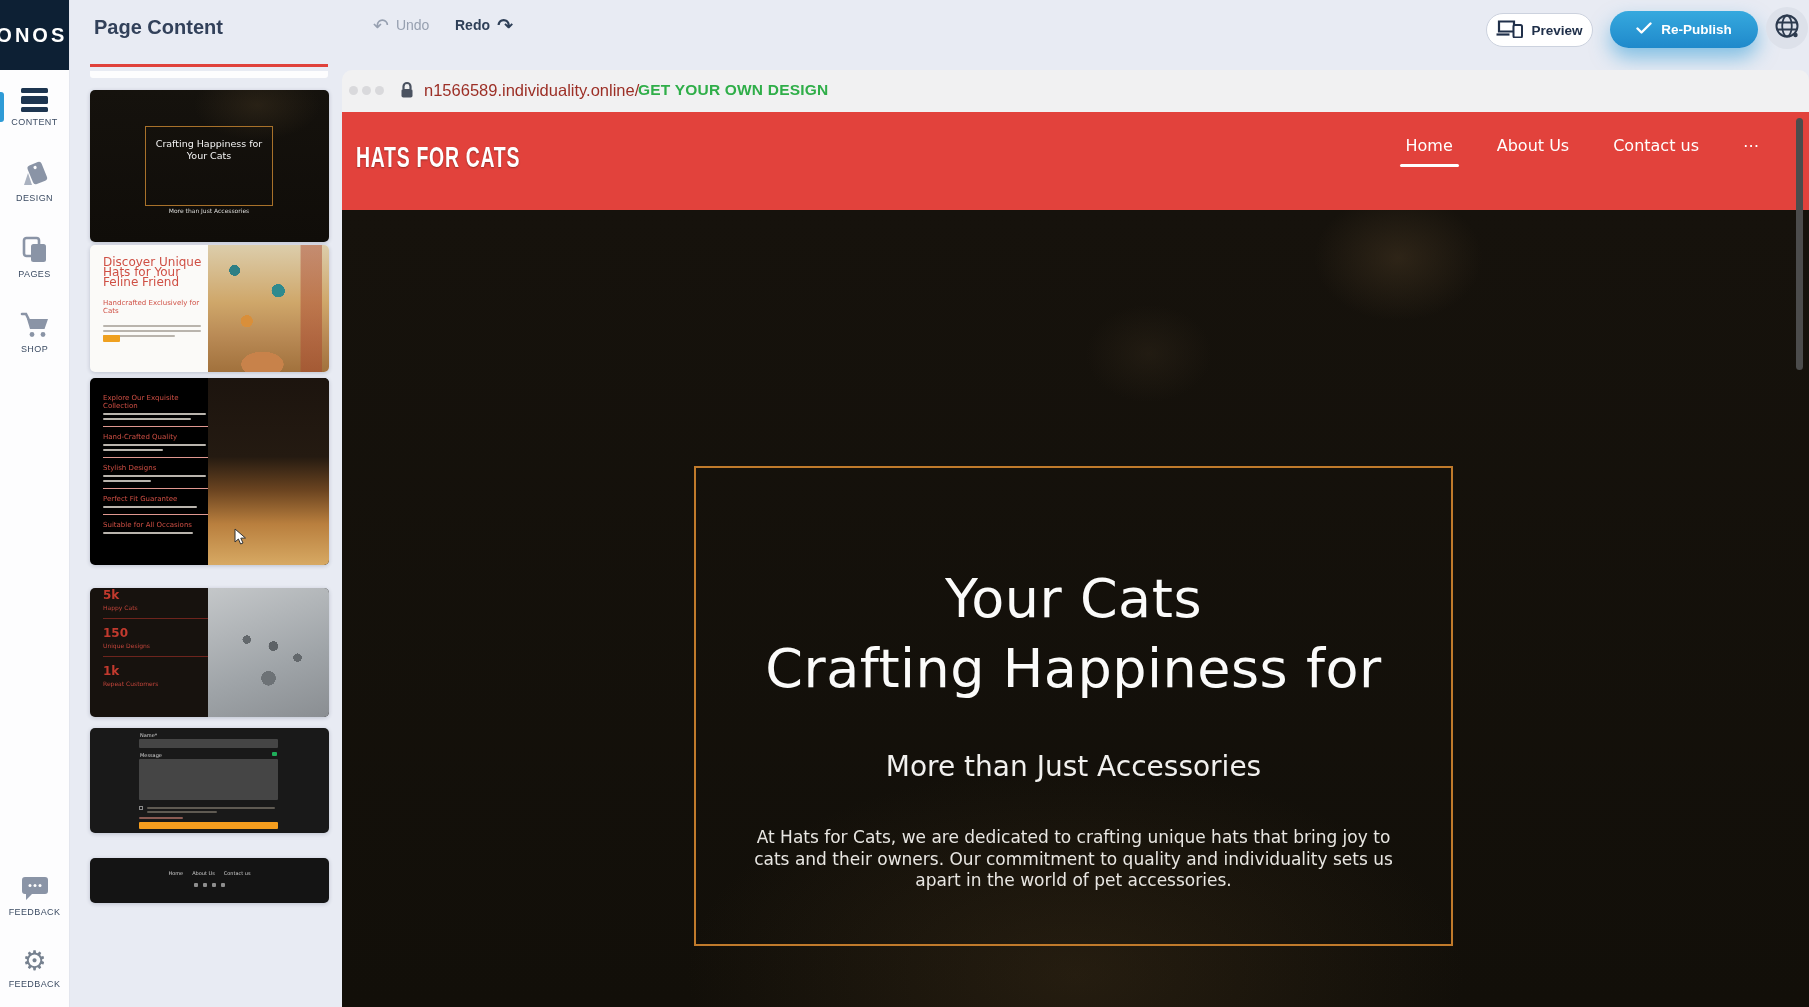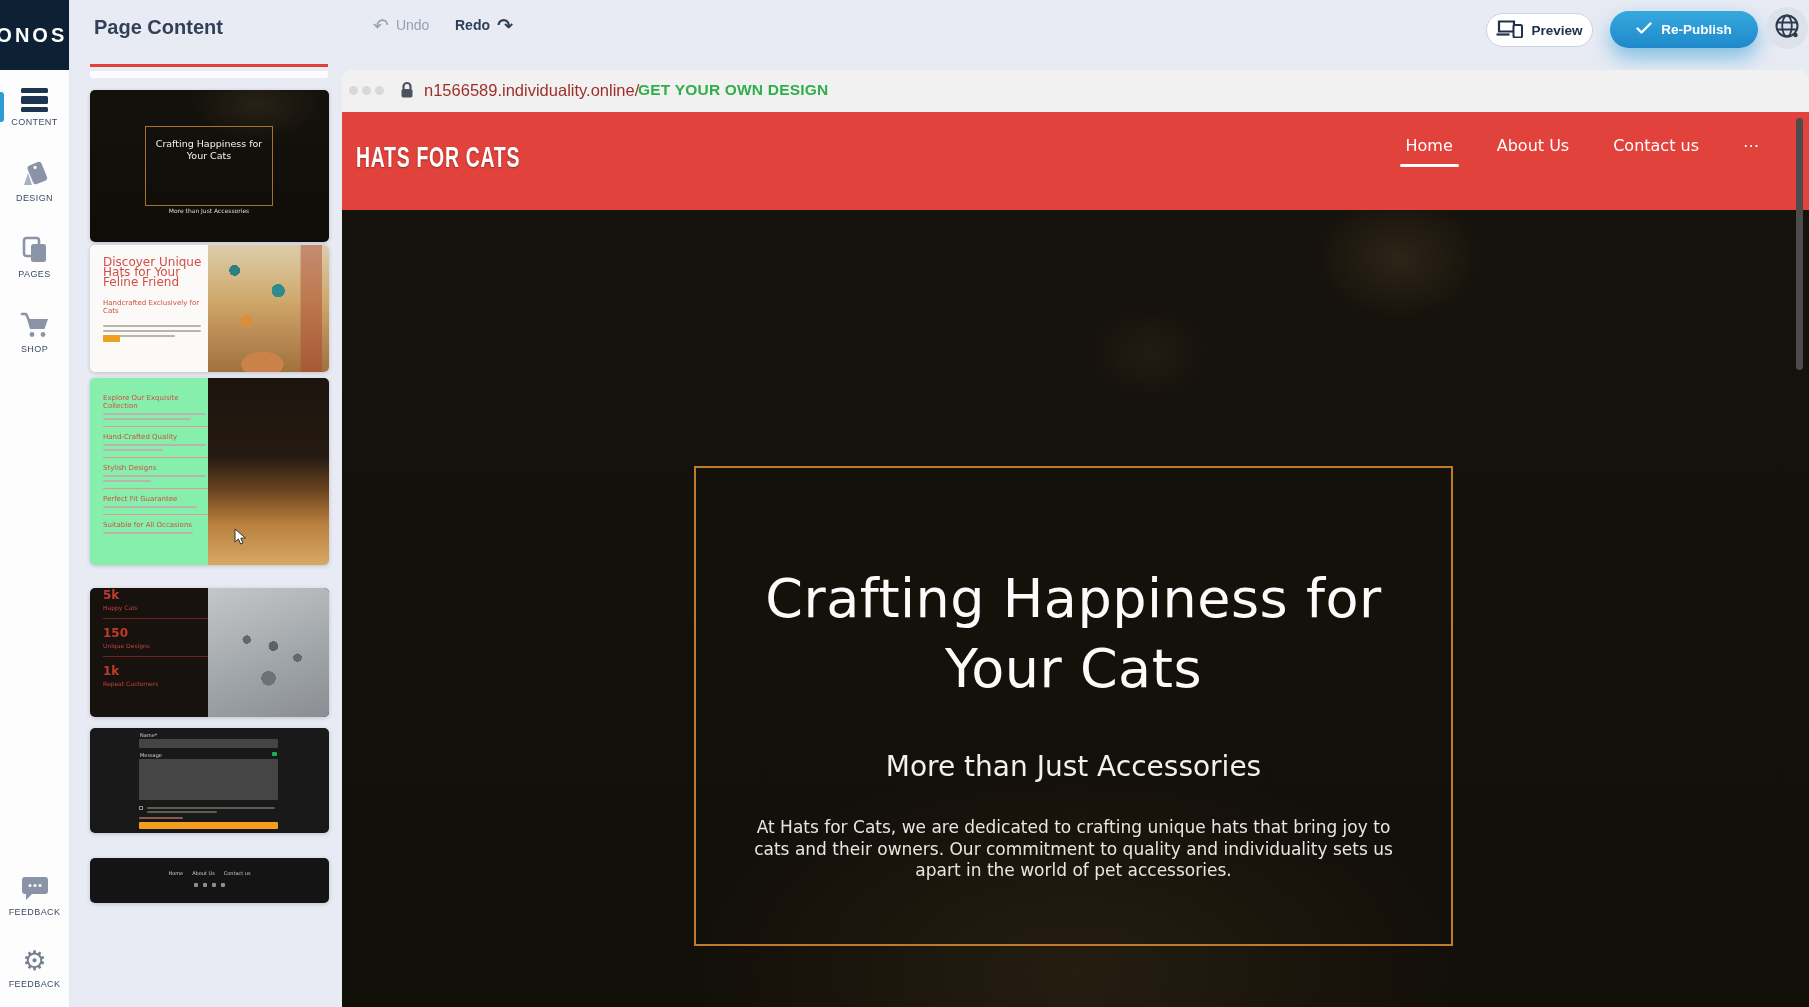--- a/index.html
+++ b/index.html
@@ -43,21 +43,21 @@
   .t2btn{position:absolute;left:13px;top:90px;width:17px;height:7px;background:#efa01f;border-radius:1px;}
   .t2photo{position:absolute;left:118px;top:0;width:121px;height:127px;background:
       radial-gradient(circle 9px at 22% 20%, #2e7f85 60%, transparent 61%),
       radial-gradient(circle 11px at 58% 36%, #2f8a8e 60%, transparent 61%),
       radial-gradient(circle 10px at 32% 60%, #d98f3a 60%, transparent 61%),
       radial-gradient(ellipse 30px 18px at 45% 94%, #c8824a 70%, transparent 71%),
       linear-gradient(90deg, transparent 76%, rgba(168,62,42,.45) 77%, rgba(168,62,42,.45) 94%, transparent 94%),
       linear-gradient(180deg,#dccdab 0%,#cfa76a 45%,#b98a55 72%,#a1713c 100%);}
 
   
-  .t3{top:378px;height:187px;background:#86efac;}
+  .t3{top:378px;height:187px;background:#000000;}
   .t3text{position:absolute;left:13px;top:14px;width:105px;}
   .fh{font-size:7px;color:#cf4f44;font-family:"DejaVu Sans",sans-serif;margin-top:2px;}
   .fdiv{height:1px;background:#e09890;margin:6px 0 6px 0;}
   .t3photo{position:absolute;left:118px;top:0;width:121px;height:187px;background:
       linear-gradient(180deg,#1c140e 0%,#241a11 42%,#6b4420 60%,#b97f3e 78%,#d7a963 100%);}
 
   
   .t4{top:588px;height:129px;background:#17120e;}
   .t4text{position:absolute;left:13px;top:0;width:105px;}
   .sval{font-size:12px;font-weight:700;color:#c23a2e;font-family:"DejaVu Sans",sans-serif;}
@@ -121,21 +121,21 @@
 
   .hero{position:absolute;left:0;top:98px;width:1467px;height:797px;background:
       radial-gradient(ellipse 120px 90px at 72% 6%, rgba(66,52,33,.55), transparent 70%),
       radial-gradient(ellipse 90px 70px at 55% 18%, rgba(52,42,28,.4), transparent 70%),
       radial-gradient(ellipse 520px 280px at 50% 96%, rgba(105,78,40,.22), transparent 75%),
       linear-gradient(180deg,#16120c,#120f09);cursor:pointer;}
   .hero-box{position:absolute;left:352px;top:256px;width:759px;height:480px;border:2px solid #c07a2b;box-sizing:border-box;
       display:flex;flex-direction:column;align-items:center;padding-top:96px;}
   .h-line{font-family:"DejaVu Sans",sans-serif;font-size:54px;line-height:70px;color:#fbfbfa;letter-spacing:.5px;}
   .h-sub{font-family:"DejaVu Sans",sans-serif;font-size:28px;color:#f1f0ee;margin-top:46px;}
-  .h-body{font-family:"DejaVu Sans",sans-serif;font-size:17px;line-height:21.5px;color:#e8e6e2;margin-top:34px;width:645px;text-align:center;}
+  .h-body{font-family:"DejaVu Sans",sans-serif;font-size:17px;line-height:21.5px;color:#e8e6e2;margin-top:44px;width:645px;text-align:center;}
 
   .scroll-thumb{position:absolute;left:1796px;top:118px;width:7px;height:252px;background:#4c4c4c;border-radius:4px;cursor:pointer;}
 </style>
 </head>
 <body>
 
 <div class="app">
 
   <aside class="sidebar">
     <div class="logo">
@@ -364,22 +364,22 @@
       <nav class="snav">
         <span class="nitem active">Home</span>
         <span class="nitem">About Us</span>
         <span class="nitem">Contact us</span>
         <span class="nitem nmore">⋯</span>
       </nav>
     </header>
 
     <div class="hero">
       <div class="hero-box">
+        <div class="h-line">Your Cats</div>
         <div class="h-line">Crafting Happiness for</div>
-        <div class="h-line">Your Cats</div>
         <div class="h-sub">More than Just Accessories</div>
         <div class="h-body">At Hats for Cats, we are dedicated to crafting unique hats that bring joy to cats and their owners. Our commitment to quality and individuality sets us apart in the world of pet accessories.</div>
       </div>
     </div>
   </div>
 
   <div class="scroll-thumb"></div>
 
 </div>
 

